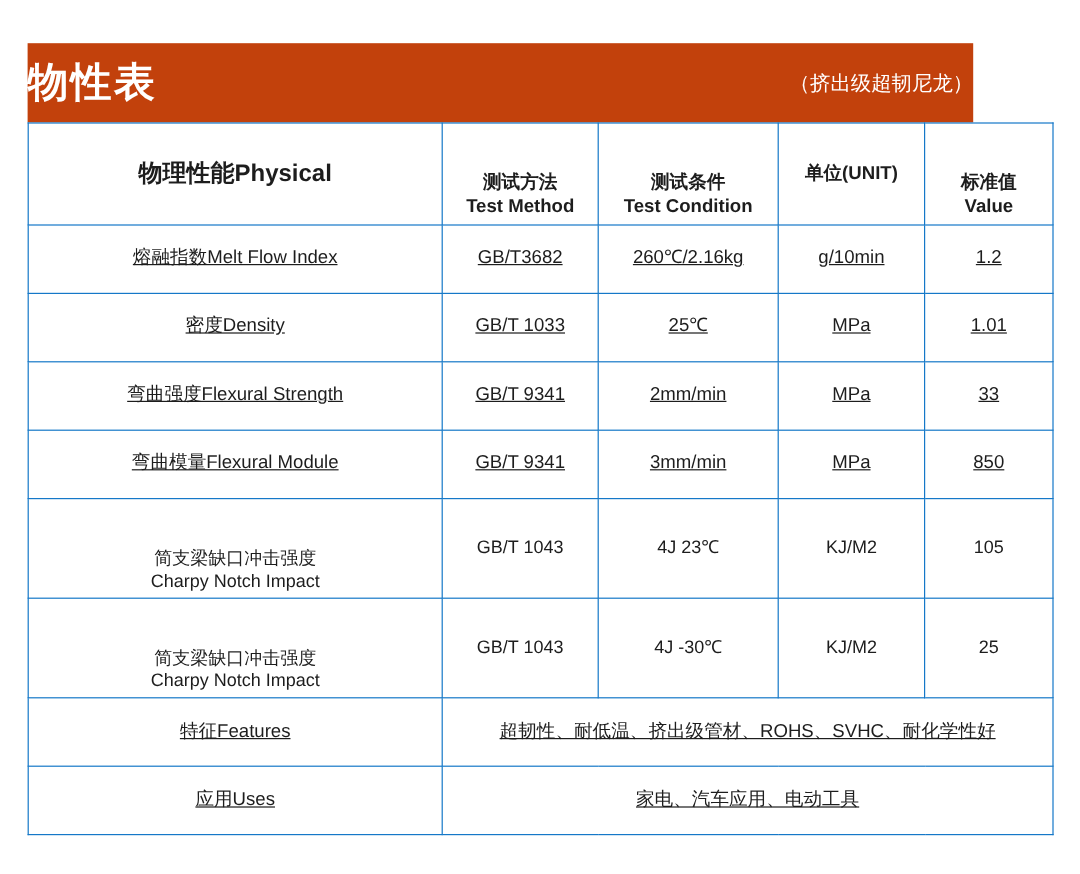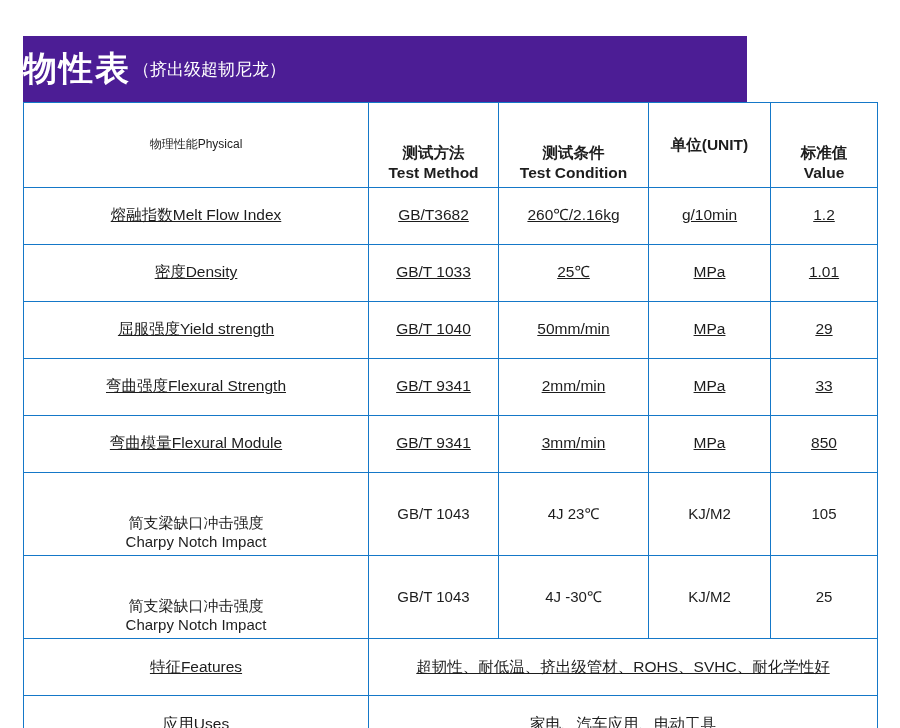--- a/index.html
+++ b/index.html
@@ -17,26 +17,26 @@
   .page {
     position: relative;
     width: 900px;
     height: 728px;
     box-sizing: border-box;
   }
   .title-bar {
     position: absolute;
     left: 23px;
     top: 36px;
-    width: 724px;
+    width: 788px;
     height: 66px;
-    background: #4c1d95;
+    background: #c2410c;
     display: flex;
     align-items: center;
-    justify-content: flex-start;
+    justify-content: space-between;
     box-sizing: border-box;
   }
   .title-bar .t-main {
     color: #ffffff;
     font-size: 34px;
     font-weight: bold;
     letter-spacing: 2px;
   }
   .title-bar .t-sub {
     color: #ffffff;
@@ -60,22 +60,22 @@
     color: #1d1d1d;
     padding: 4px 4px;
     line-height: 1.32;
   }
   table.spec tr.head td {
     font-weight: bold;
     font-size: 15.5px;
     height: 48px;
   }
   table.spec tr.head td.first {
-    font-weight: normal;
-    font-size: 12px;
+    font-weight: bold;
+    font-size: 20px;
   }
   table.spec tr.row td {
     height: 48px;
     text-decoration: underline;
   }
   table.spec tr.row2 td {
     height: 44px;
     font-size: 15px;
   }
   .col1 { width: 345px; }
@@ -137,27 +137,20 @@
 
       <tr class="row">
         <td>密度Density</td>
         <td>GB/T 1033</td>
         <td>25℃</td>
         <td>MPa</td>
         <td>1.01</td>
       </tr>
 
 
-      <tr class="row">
-        <td>屈服强度Yield strength</td>
-        <td>GB/T 1040</td>
-        <td>50mm/min</td>
-        <td>MPa</td>
-        <td>29</td>
-      </tr>
 
       <tr class="row">
         <td>弯曲强度Flexural Strength</td>
         <td>GB/T 9341</td>
         <td>2mm/min</td>
         <td>MPa</td>
         <td>33</td>
       </tr>
 
       <tr class="row">

